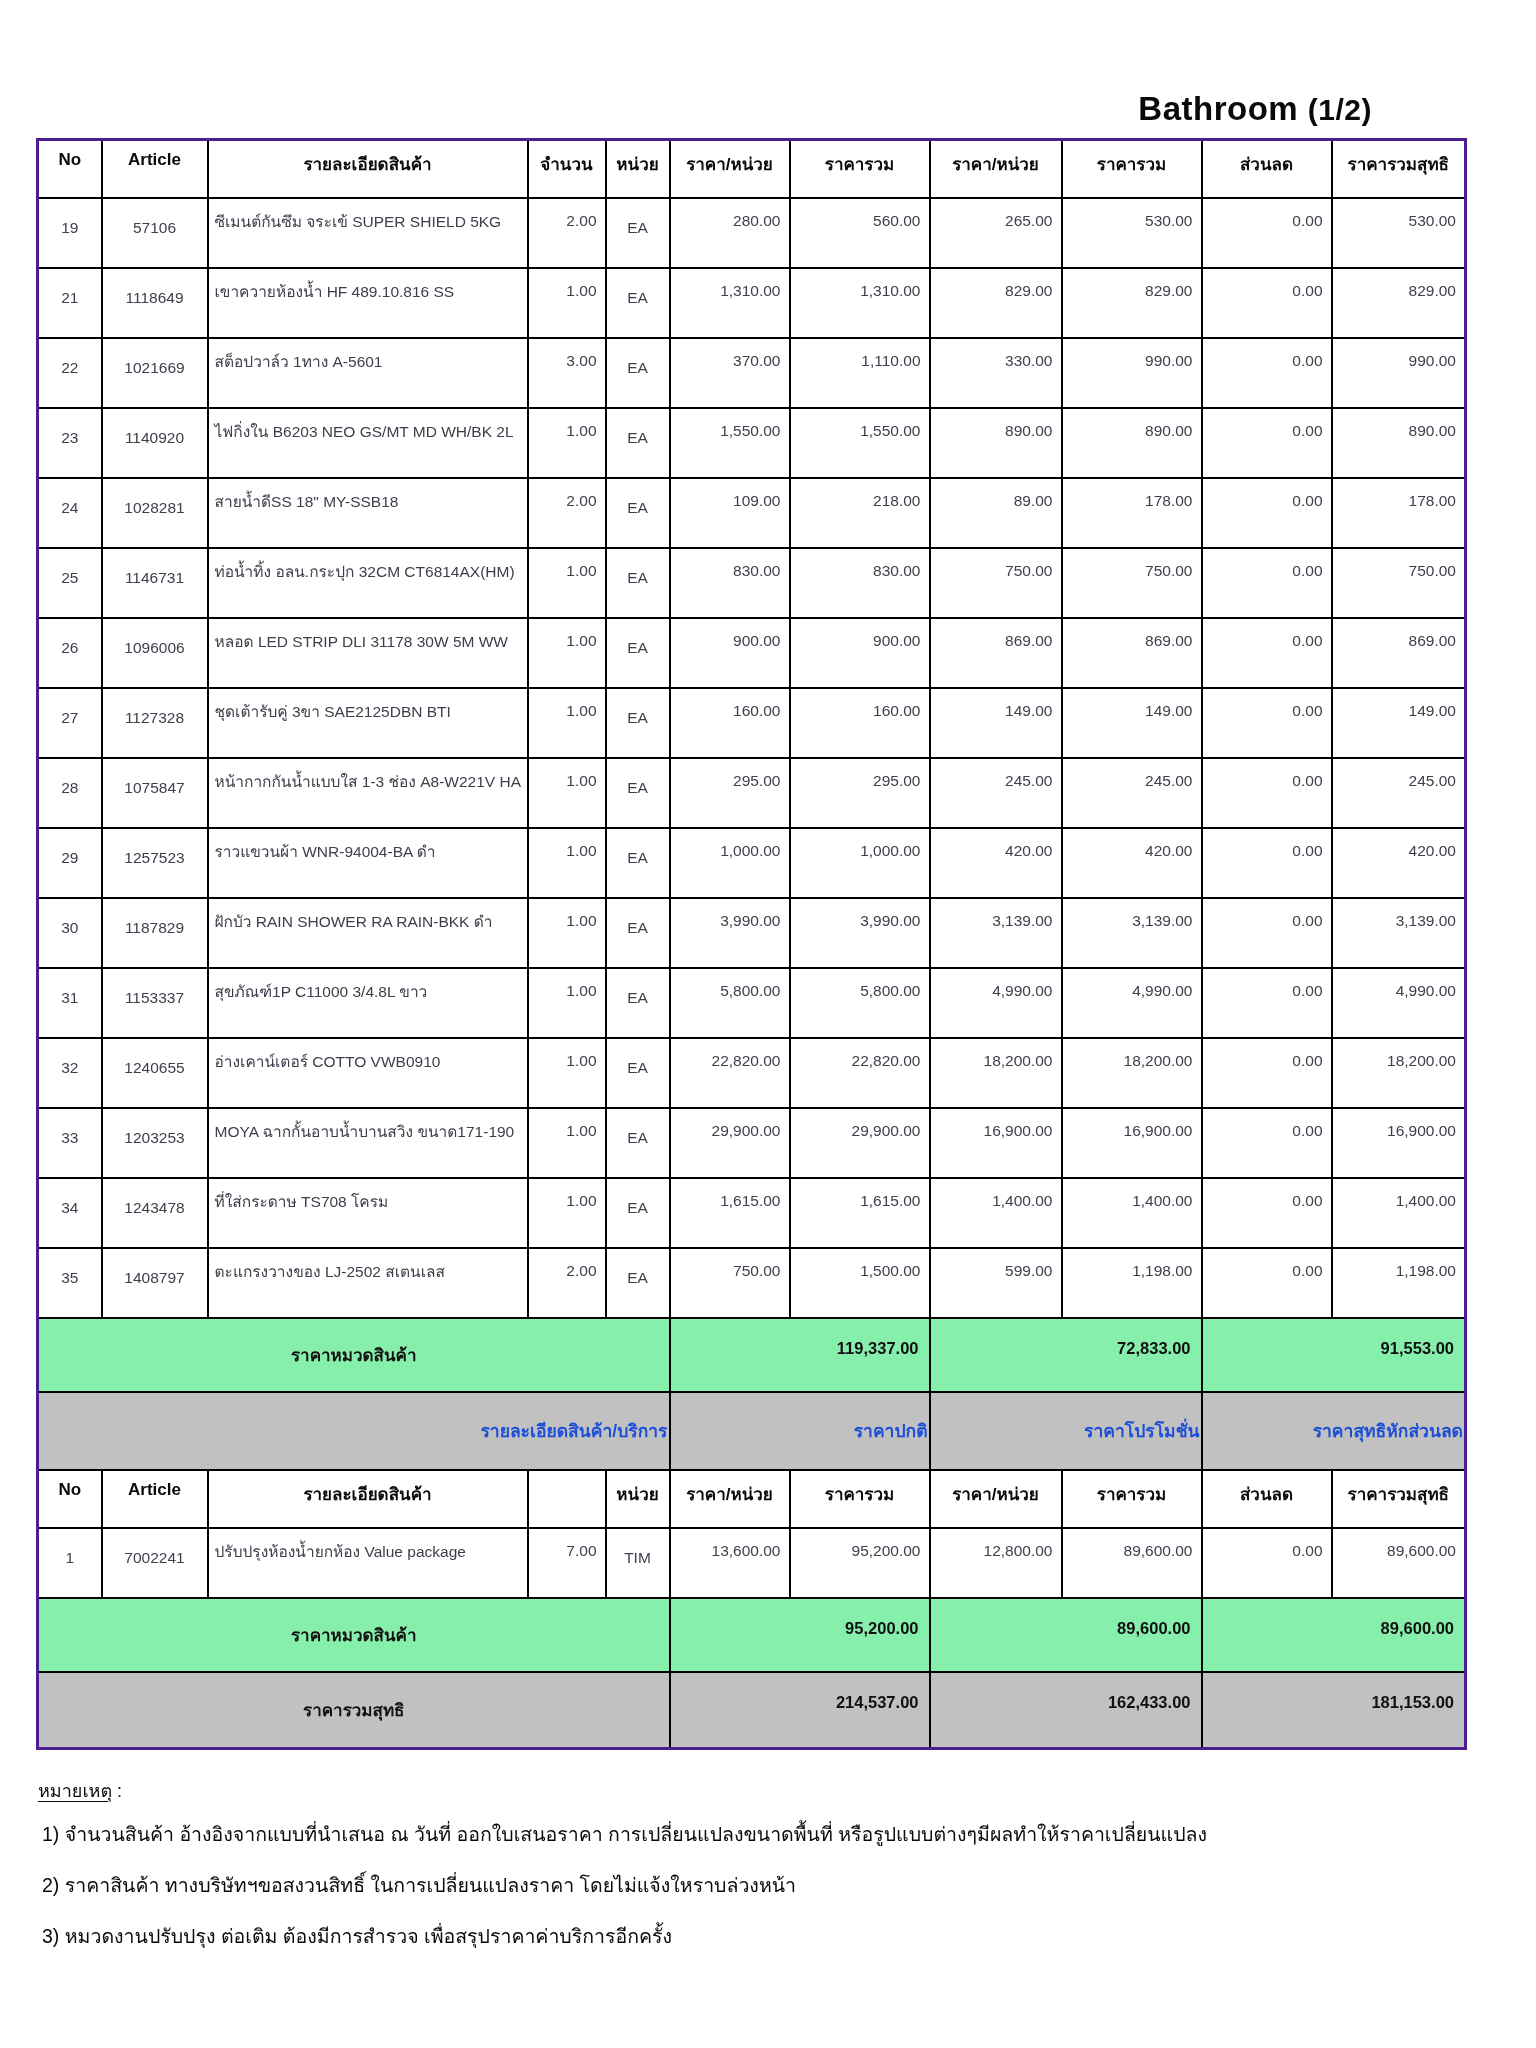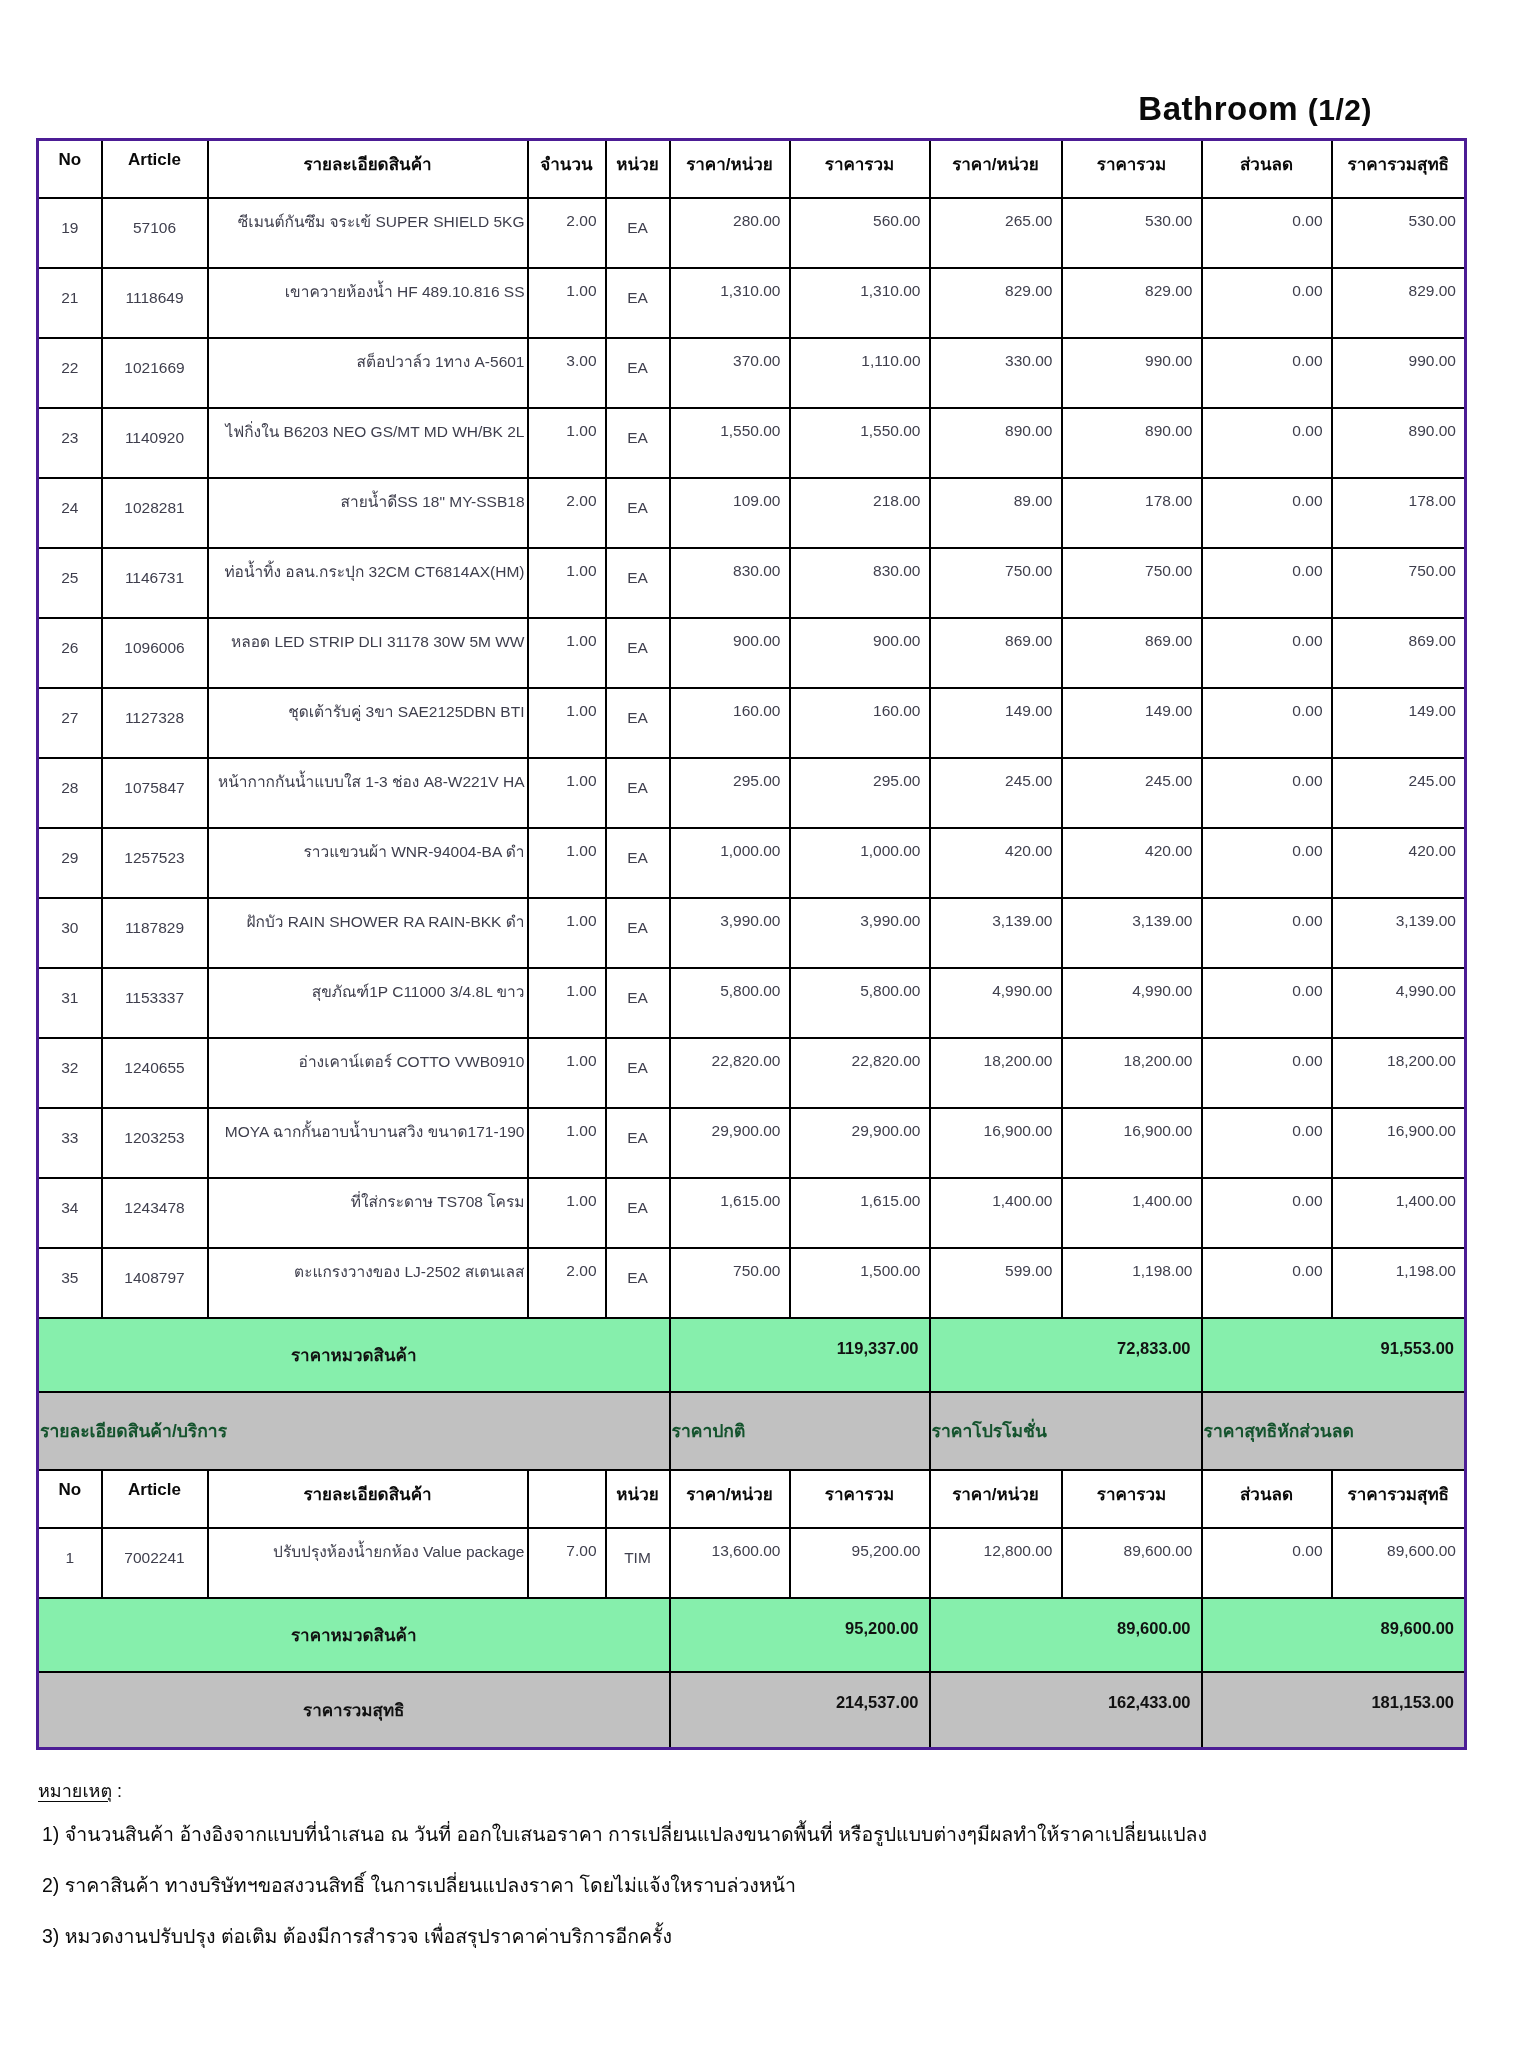--- a/index.html
+++ b/index.html
@@ -22,27 +22,27 @@
   table.quote td, table.quote th{
     border:2px solid #000;box-sizing:border-box;overflow:hidden;
   }
   tr.head th{
     font-weight:bold;font-size:17px;text-align:center;vertical-align:top;
     padding-top:9px;height:58px;background:#fff;color:#0a0a0a;
   }
   tr.item td{height:70px;vertical-align:top;font-size:15.5px;color:#3e3e4c;background:#fff;}
   tr.item td.c{text-align:center;padding-top:20px;}
   tr.item td.r{text-align:right;padding:13px 8px 0 0;}
-  tr.item td.desc{text-align:right;padding:10px 2px 0 6px;white-space:nowrap;}
+  tr.item td.desc{text-align:left;padding:10px 2px 0 6px;white-space:nowrap;}
   tr.sum td{height:74px;font-weight:bold;font-size:16.5px;color:#111;background:#86efac;}
   tr.sum td.label{text-align:center;vertical-align:middle;font-size:17px;}
   tr.sum td.num{text-align:right;vertical-align:top;padding:20px 10px 0 0;}
   tr.sect td{
     height:78px;background:#c1c1c1;font-weight:bold;font-size:17.5px;
-    text-align:left;vertical-align:middle;color:#14532d;
+    text-align:right;vertical-align:middle;color:#1d4ed8;
   }
   tr.grand td{height:77px;background:#c1c1c1;font-weight:bold;font-size:16.5px;color:#111;}
   tr.grand td.label{text-align:center;vertical-align:middle;font-size:17px;}
   tr.grand td.num{text-align:right;vertical-align:top;padding:20px 10px 0 0;}
   .notes{margin:26px 0 0 38px;font-size:19.5px;color:#0a0a0a;}
   .notes .heading{font-size:18px;margin-bottom:14px;}
   .notes .heading .u{text-decoration:underline;text-underline-offset:4px;}
   .notes p{margin:0 0 20px 4px;white-space:nowrap;}
 </style>
 </head>

